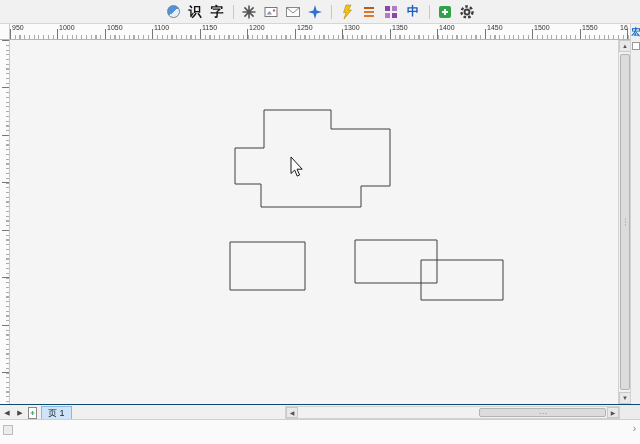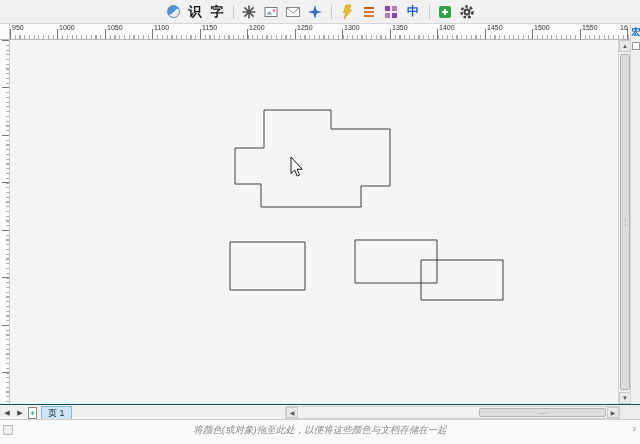--- a/index.html
+++ b/index.html
@@ -234,17 +234,16 @@
       </div>
       <div id="hscroll-right" class="sbtn">
         <span>▶</span>
       </div>
     </div>
     <div id="pb-corner"></div>
   </div>
 
   <div id="statusbar">
     <div id="palette-well"></div>
-    <div id="status-hint">将颜色(或对象)拖至此处，以便将这些颜色与文档存储在一起</div>
     <div id="status-flyout">›</div>
   </div>
 
 </div>
 
 </body></html>

